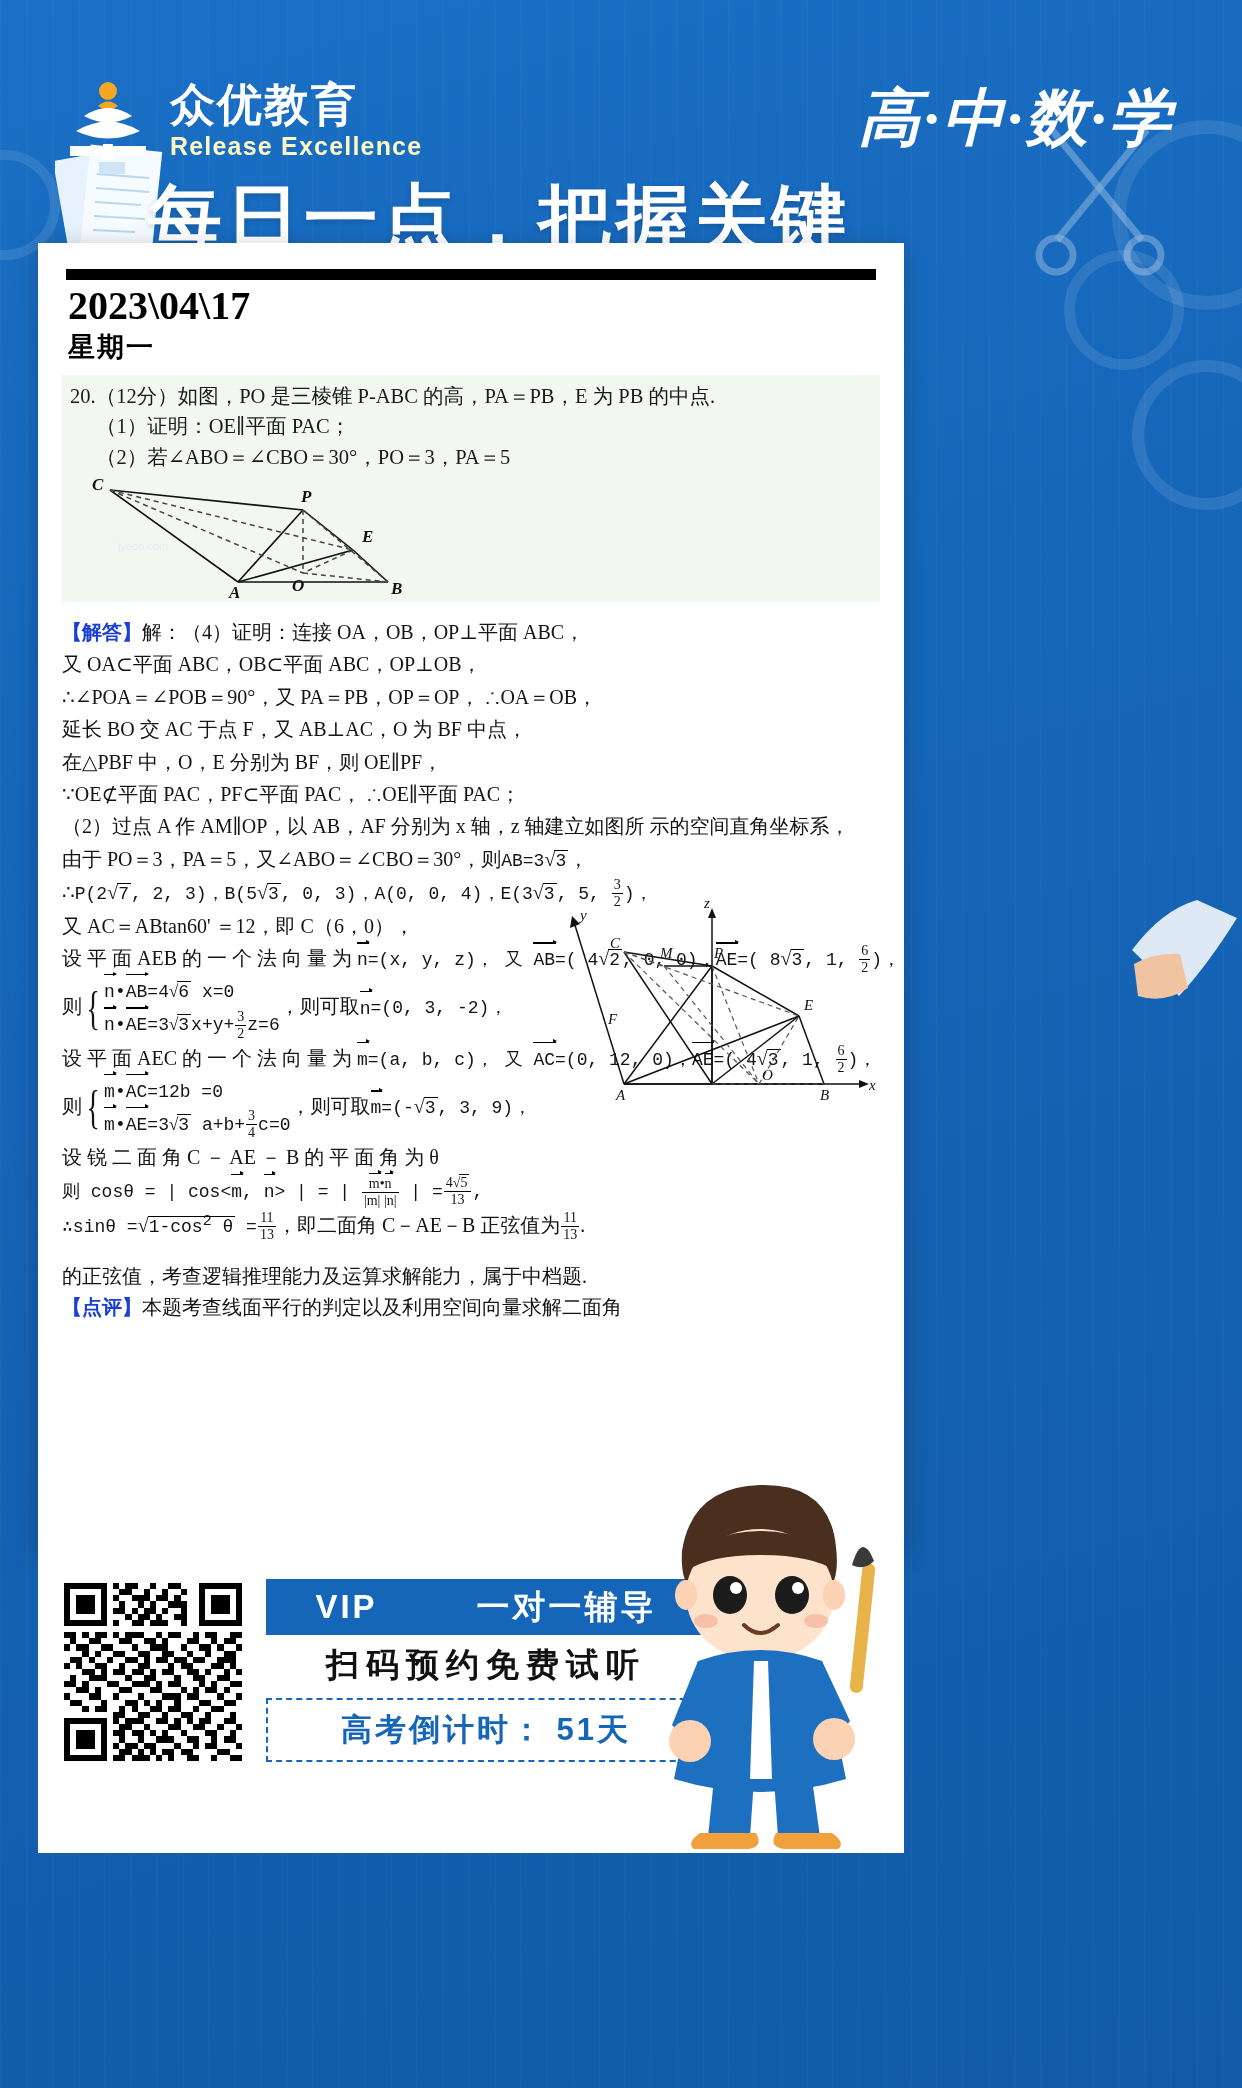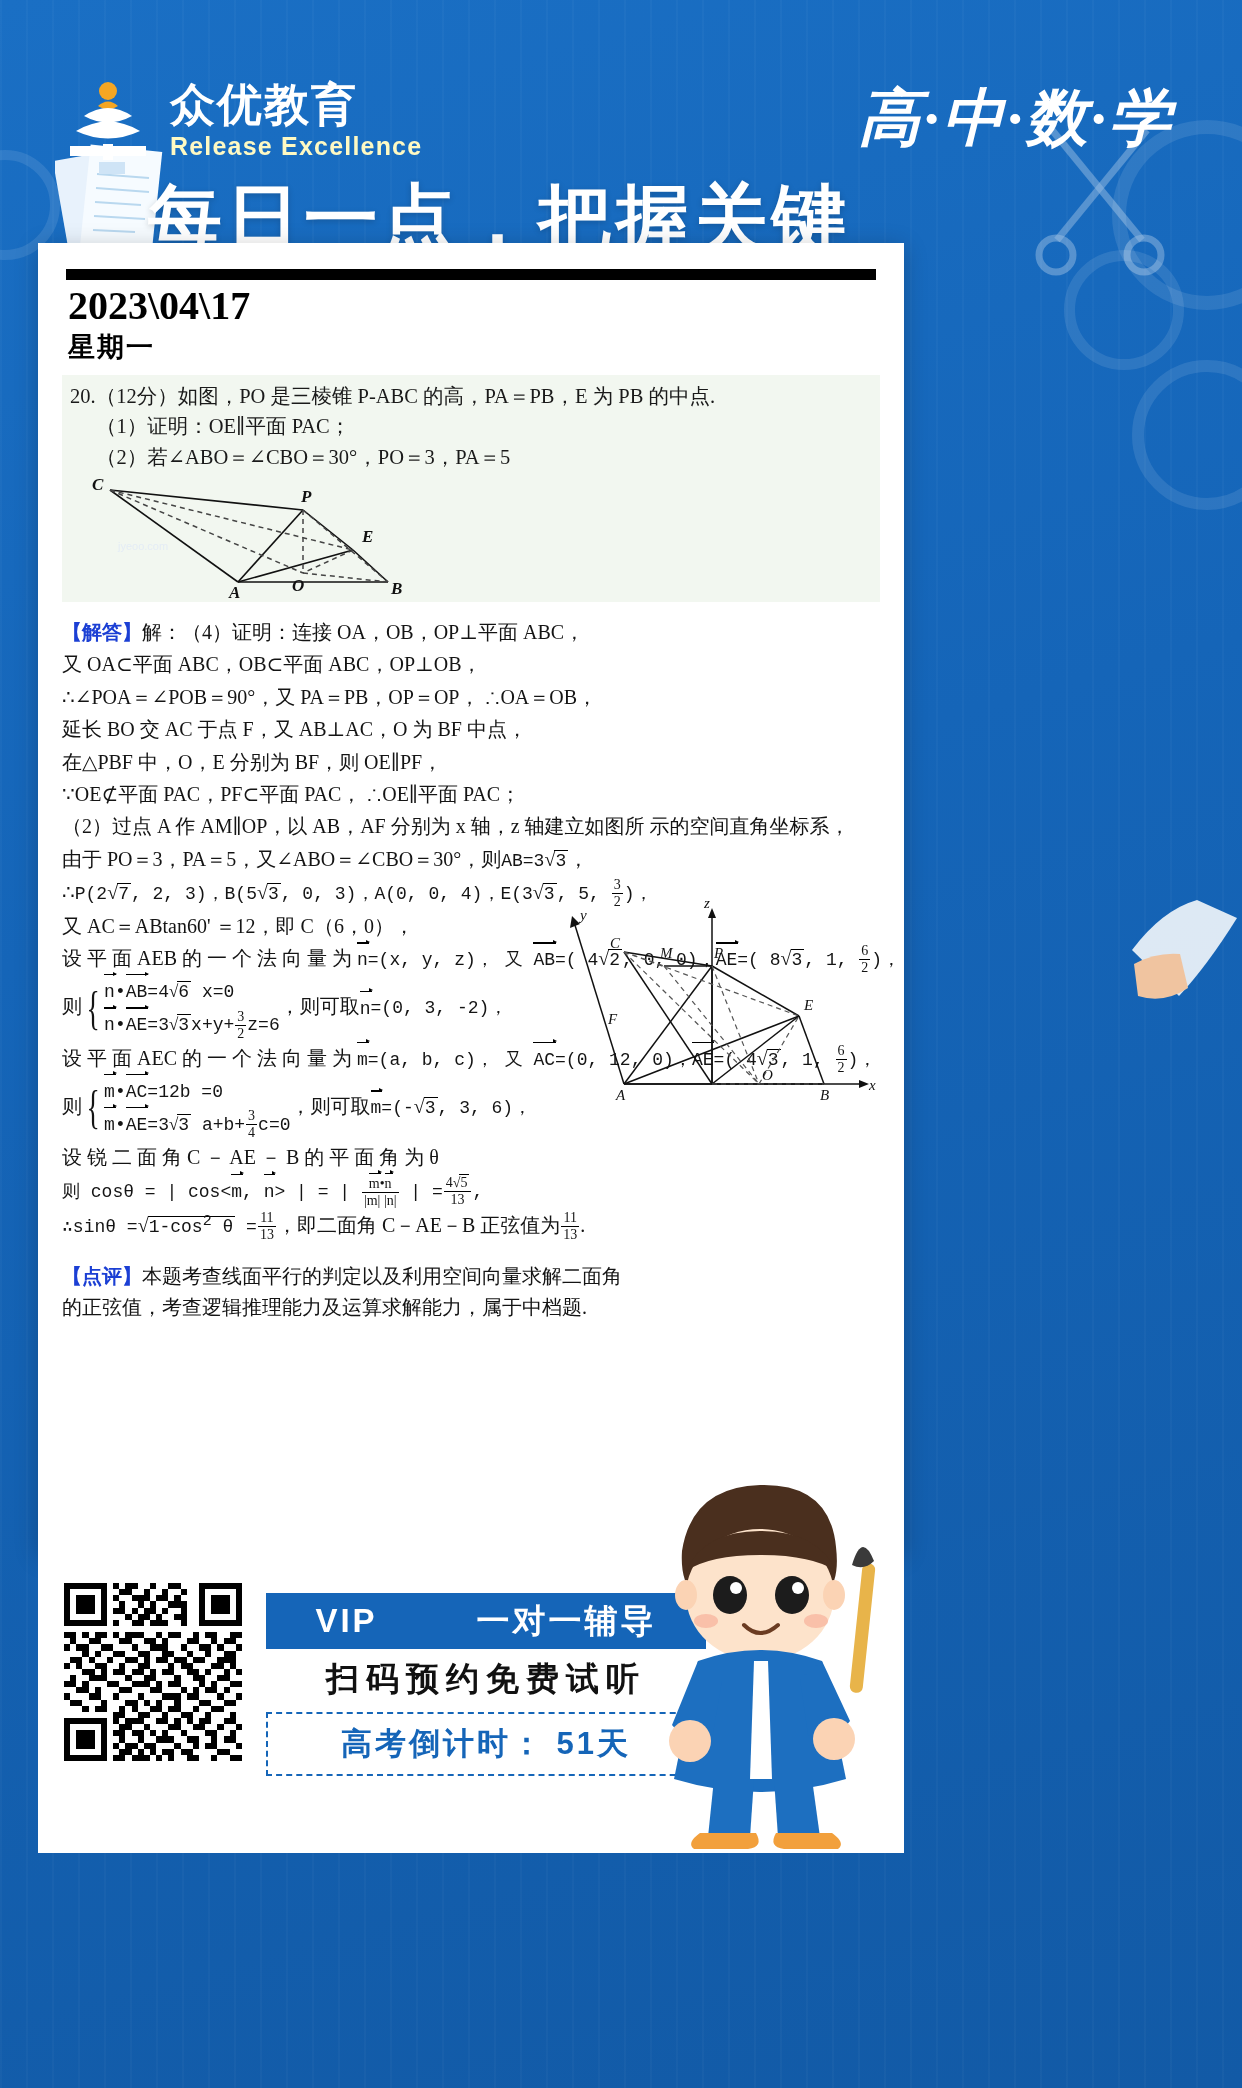--- a/index.html
+++ b/index.html
@@ -149,21 +149,21 @@
   .fig2 { position: absolute; right: -4px; top: 278px; width: 320px; height: 230px; }
 
   
   .comment { margin-top: 18px; font-size: 20px; line-height: 1.55; color: #141414; }
 
   
   .bottom { position: absolute; left: 38px; top: 1553px; width: 866px; height: 300px; background:#fff; }
   .qr {
     position: absolute; left: 26px; top: 30px; width: 178px; height: 178px;
   }
-  .vip-col { position: absolute; left: 228px; top: 40px; width: 440px; }
+  .vip-col { position: absolute; left: 228px; top: 26px; width: 440px; }
   .vip-bar {
     background: #1565b8; color: #fff; height: 56px;
     display: flex; align-items: center; justify-content: space-around;
     font-family: "Liberation Sans", sans-serif;
     font-size: 33px; font-weight: bold; letter-spacing: 3px;
   }
   .scan-line {
     text-align: center; font-family: "Liberation Sans", sans-serif;
     font-size: 33px; font-weight: bold; color: #111;
     letter-spacing: 7px; margin: 8px 0 10px 0;
@@ -335,21 +335,21 @@
       <div class="s-line">
         <span>则</span><span class="brace-sys">
             <span class="brace">{</span>
             <span class="sys-rows">
           <span><span class="vec mono">m</span><span class="mono">•</span><span class="vec mono">AC</span><span class="mono">=12b =0</span></span>
           <span><span class="vec mono">m</span><span class="mono">•</span><span class="vec mono">AE</span><span class="mono">=3</span>√<span class="sq mono">3</span><span class="mono"> a+b+</span><span class="frac">
                   <span class="num">3</span>
                   <span class="den">4</span>
                 </span><span class="mono">c=0</span></span>
         </span>
-          </span><span>，则可取</span><span class="vec mono">m</span><span class="mono">=(-</span>√<span class="sq mono">3</span><span class="mono">, 3, 6)，</span>
+          </span><span>，则可取</span><span class="vec mono">m</span><span class="mono">=(-</span>√<span class="sq mono">3</span><span class="mono">, 3, 9)，</span>
       </div>
 
       <div class="s-line">设 锐 二 面 角 C － AE － B 的 平 面 角 为 θ</div>
 
       <div class="s-line">
         <span class="mono">则  cosθ = | cos&lt;</span><span class="vec mono">m</span><span class="mono">, </span><span class="vec mono">n</span><span class="mono">&gt; | = | </span><span class="frac">
             <span class="num"><span class="vec">m</span><span>•</span><span class="vec">n</span></span>
             <span class="den">|m| |n|</span>
           </span><span class="mono"> | =</span><span class="frac">
             <span class="num"><span>4</span>√<span class="sq">5</span></span>
@@ -411,22 +411,22 @@
             <text x="44" y="130">F</text>
             <text x="198" y="186">O</text>
             <text x="52" y="206">A</text>
             <text x="256" y="206">B</text>
           </g>
         </svg>
       </div>
     </div>
 
     <div class="comment">
+      <div>的正弦值，考查逻辑推理能力及运算求解能力，属于中档题.</div>
       <div><span class="tag-blue">【点评】</span><span>本题考查线面平行的判定以及利用空间向量求解二面角</span></div>
-      <div>的正弦值，考查逻辑推理能力及运算求解能力，属于中档题.</div>
     </div>
 
   </div>
 </div>
 
 <div class="bottom">
   <svg class="qr" viewBox="0 0 29 29" shape-rendering="crispEdges">
     <rect width="29" height="29" fill="#fff"></rect>
     <g fill="#000">
       <rect x="0" y="0" width="7" height="1"></rect>

